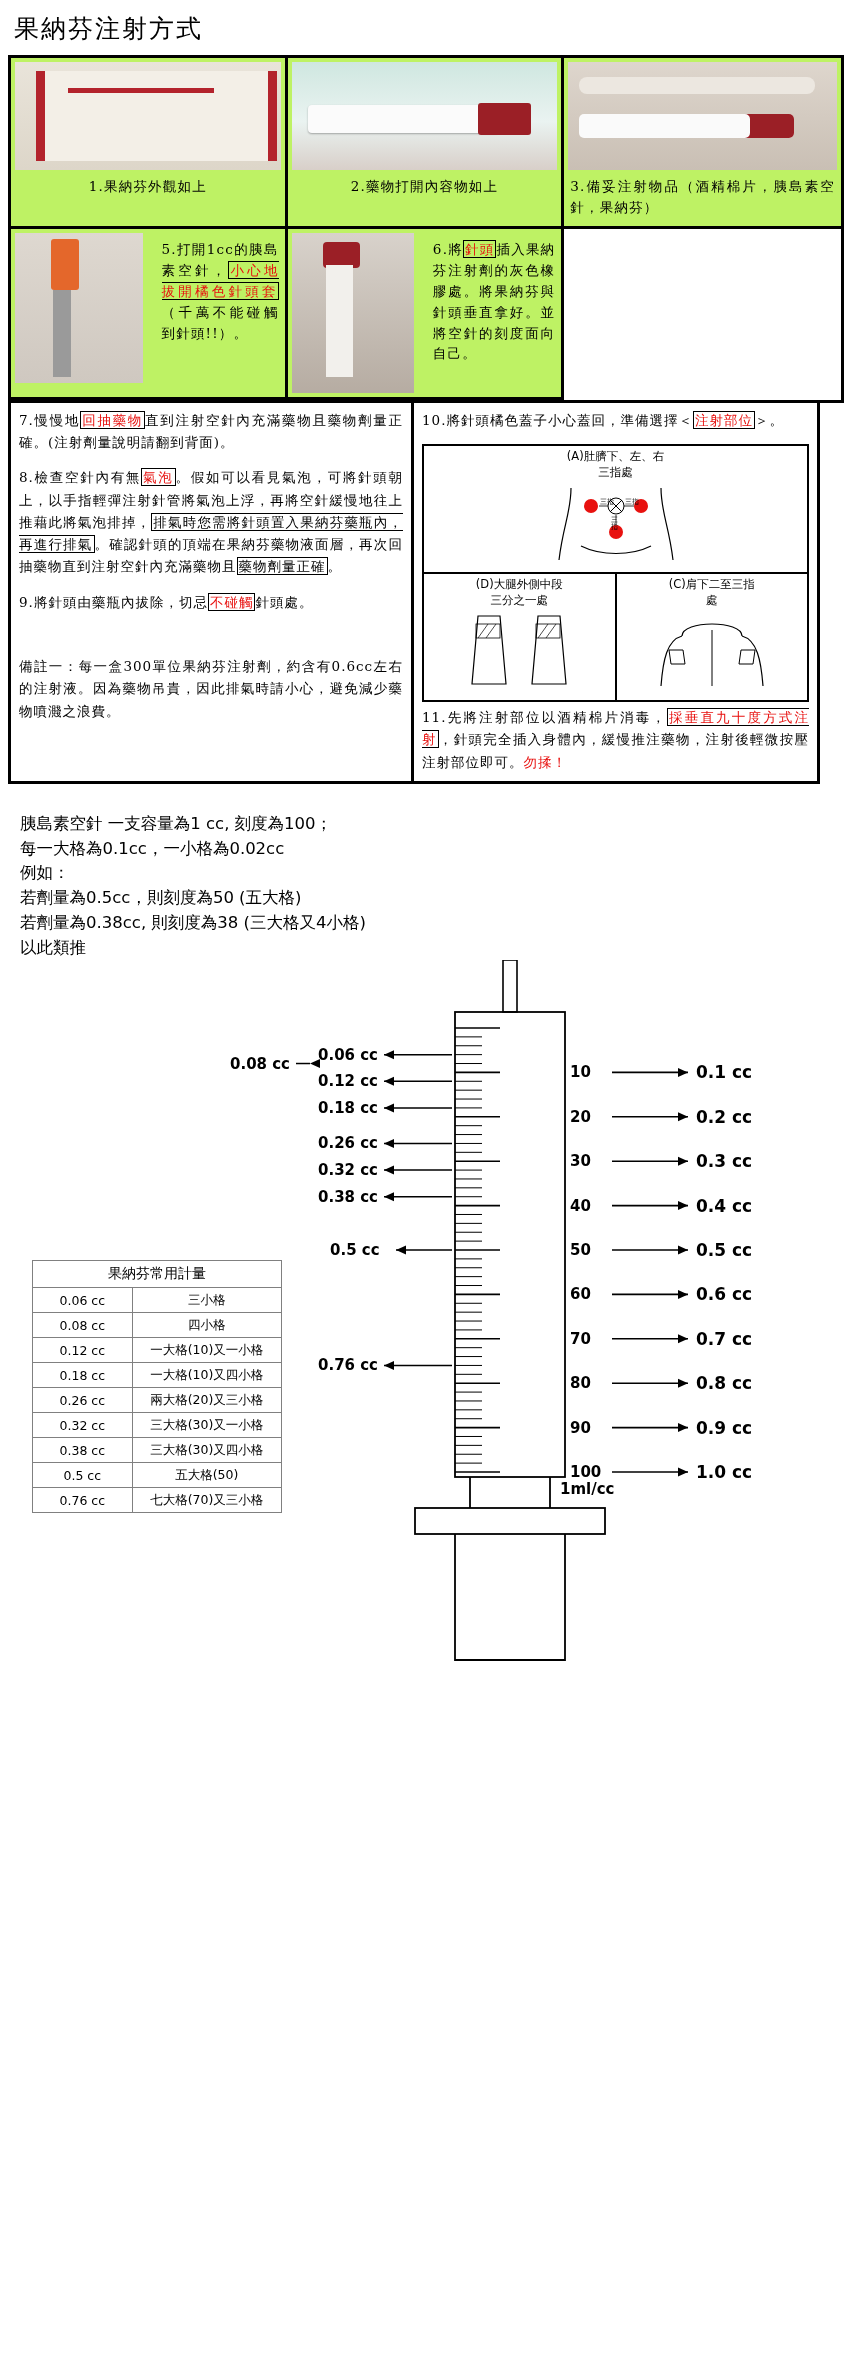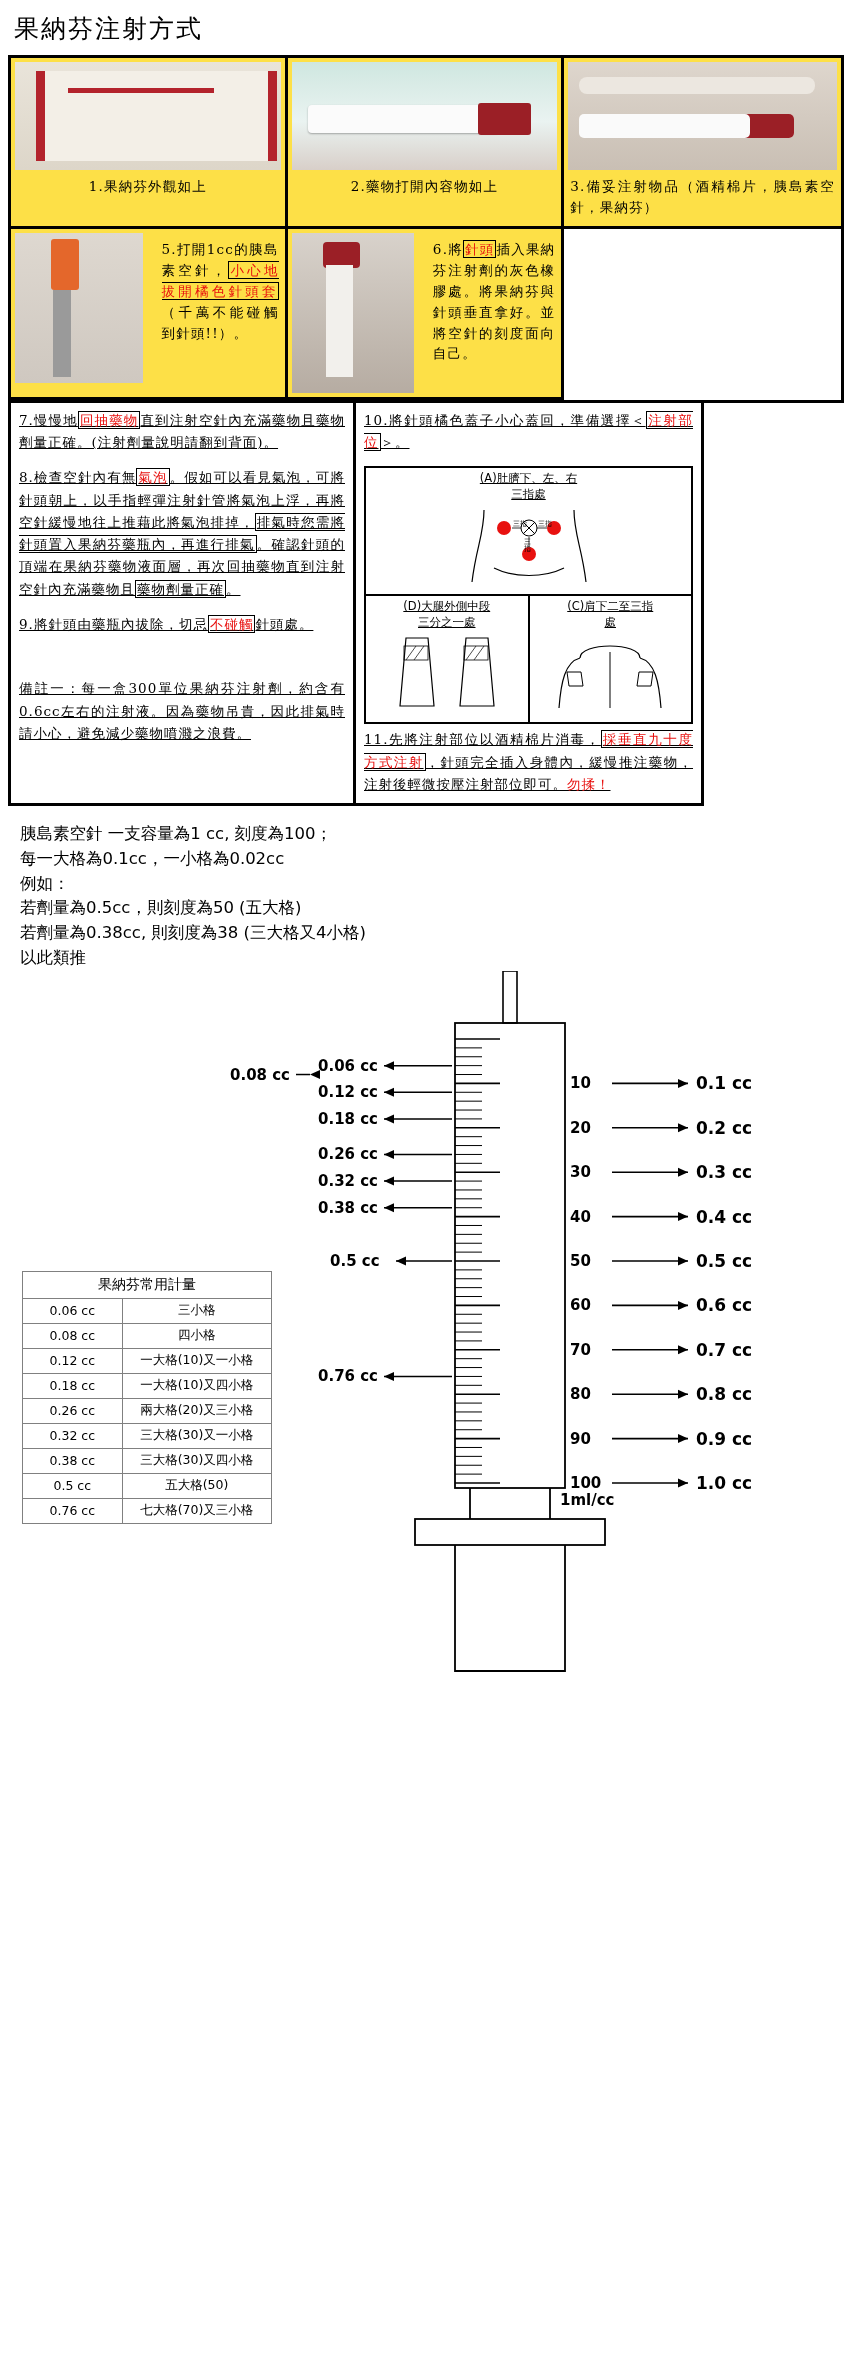--- a/index.html
+++ b/index.html
@@ -25,21 +25,21 @@
     border: 3px solid #000;
     border-right-width:3px;
     display: grid;
     grid-template-columns: 1fr 1fr 1fr;
     width: 836px;
   }
   .cell {
     border-right: 3px solid #000;
     border-bottom: 3px solid #000;
     padding: 4px;
-    background:#fde047;
+    background:#bef264;
     position: relative;
     overflow:hidden;
   }
   .cell:nth-child(3n) { border-right: none; }
   .photo {
     width:100%;
     background:#b9aca2;
     position: relative;
     overflow:hidden;
     border:0;
@@ -89,45 +89,45 @@
       background:#f2f0ec;}
   .split { display:flex; gap:17px; }
   .split .cap { flex:1; }
 
   
   .hl { color:#e8110f; border:1.5px solid #000; padding:0 1px; }
   .hl-plain { color:#e8110f; }
   .box { border:1.5px solid #000; padding:0 1px; }
 
   
-  .midwrap { margin: 0 8px; display:grid; grid-template-columns: 1fr 1fr; border:3px solid #000; border-top:none; width:696px;text-decoration:underline;}
+  .midwrap { margin: 0 8px; display:grid; grid-template-columns: 1fr 1fr; border:3px solid #000; border-top:none; width:812px;}
   .midcol { padding:6px 8px 8px 8px; }
   .midcol.left { border-right:3px solid #000; }
   .mtext {
     font-family:"DejaVu Serif","Liberation Serif",serif;
     font-size:13.5px; line-height:1.65; letter-spacing:1px;
     text-align:justify; margin-bottom:13px; color:#000;
   }
   .mtext:last-child{margin-bottom:0;}
 
   
   .sitebox{ border:1.5px solid #000; margin:6px 0 4px 0; }
   .siterow{ display:flex; }
   .sitecell{ flex:1; border:1px solid #000; padding:3px 4px 0 4px; min-height:128px; position:relative;}
   .sitecell .lbl{ font-family:"DejaVu Sans","Liberation Sans",sans-serif; font-size:11.5px; line-height:1.35; text-align:center;}
   .sitecell svg{ display:block; margin:2px auto 0 auto;}
 
   
-  .scale-sec { position:relative; margin-top:16px; }
+  .scale-sec { position:relative; margin-top:28px; }
   .intro {
     font-family:"DejaVu Sans","Liberation Sans",sans-serif;
     font-size:16.5px; line-height:1.5; padding-left:20px; color:#000;
   }
   .syringe-area { position:relative; height:760px; }
-  .tbl-wrap{ position:absolute; left:22px; top:300px; width:250px;}
+  .tbl-wrap{ position:absolute; left:32px; top:300px; width:250px;}
   table.doses{ border-collapse:collapse; width:100%;
     font-family:"DejaVu Sans","Liberation Sans",sans-serif; font-size:12.5px;}
   table.doses th{ border:1px solid #808080; padding:4px 2px; font-weight:400; font-size:14px;}
   table.doses td{ border:1px solid #808080; padding:3.5px 4px; text-align:center;}
   table.doses td.val{ width:40%; }
 </style>
 </head>
 <body>
 
 <div class="page-title">果納芬注射方式</div>

